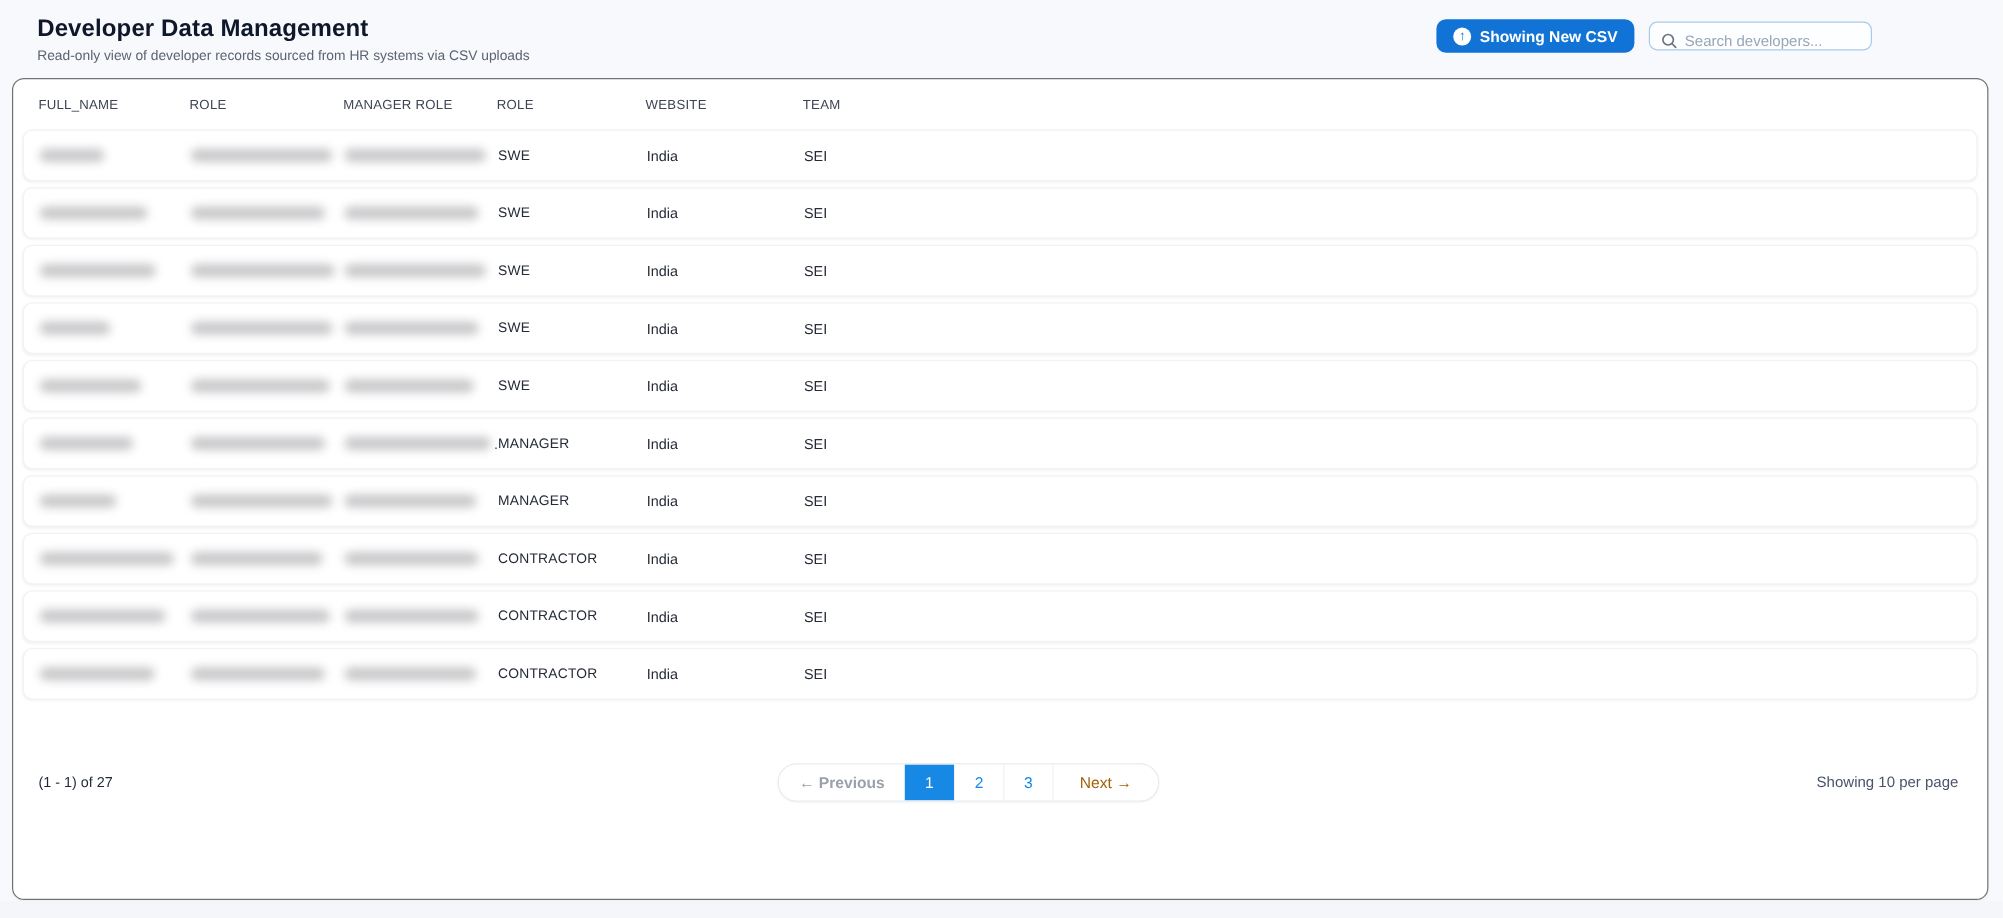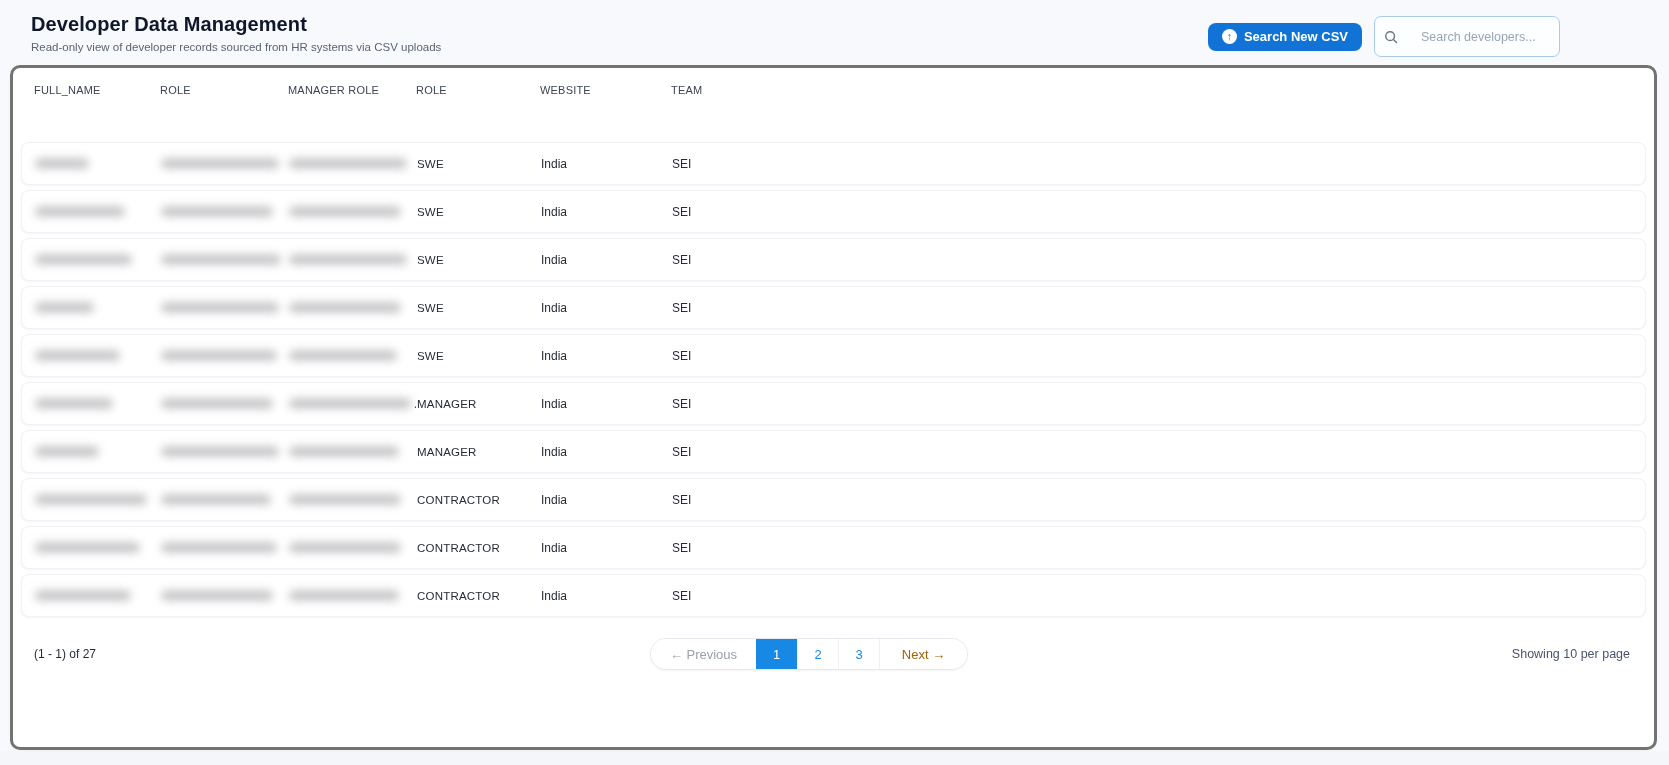--- a/index.html
+++ b/index.html
@@ -22,40 +22,40 @@
     font-family:inherit; font-size:13px; font-weight:700;
     height:28px; padding:0 14px; border-radius:8px;
   }
   .up-ic {
     width:15px; height:15px; border-radius:50%;
     background:#fff; color:#1273d6;
     display:inline-flex; align-items:center; justify-content:center;
     font-size:11px; font-weight:700; line-height:1;
   }
   .search-box {
-    display:flex; align-items:center; gap:23px;
-    width:186px; height:41px; padding:0 9px;
+    display:flex; align-items:flex-end; gap:6px;
+    width:186px; height:24px; padding:0 9px;
     background:#fcfeff; border:1.5px solid #a9cbe9; border-radius:7px;
   }
   .search-box svg { flex:none; }
   .search-box input {
     border:none; outline:none; background:transparent; width:100%;
     font-family:inherit; font-size:12.5px; color:#374151;
   }
   .search-box input::placeholder { color:#9aa6b5; }
   
   .card {
     position:absolute; top:65px; left:10px; width:1647px; height:685px;
-    background:#fff; border:3px solid #737373; border-radius:10px;
+    background:#fff; border:1px solid #737373; border-radius:10px;
     box-shadow:0 1px 2px rgba(15,23,42,.04);
   }
   .grid-cols { display:grid; grid-template-columns:126px 128px 128px 124px 131px 1fr; align-items:center; }
   .thead { height:40px; padding-left:21px; margin-top:2px; }
   .th { font-size:11px; font-weight:500; color:#3c4454; letter-spacing:.2px; }
-  .tbody { padding:0 8px;margin-top:32px; }
+  .tbody { padding:0 8px; }
   .trow {
     height:43px; margin-bottom:5px; padding-left:13px;
     background:#fff; border:1px solid #f0f2f6; border-radius:8px;
     box-shadow:0 1px 2px rgba(15,23,42,.05);
   }
   .cell { font-size:12px; color:#252b37; display:flex; align-items:center; }
   .cell.role { font-size:11.5px; letter-spacing:.2px; }
   .redact {
     display:inline-block; height:11px; border-radius:6px;
     background:#b6b6b9; opacity:.75; filter:blur(4px);
@@ -69,40 +69,40 @@
     display:flex; align-items:stretch; overflow:hidden;
     background:#fff; border:1px solid #e6e9f0; border-radius:16px;
     box-shadow:0 1px 2px rgba(15,23,42,.05);
   }
   .pager button {
     font-family:inherit; font-size:13px; background:#fff; border:none; cursor:pointer;
     display:flex; align-items:center; justify-content:center;
     border-left:1px solid #eef0f4;
   }
   .pager button:first-child { border-left:none; }
-  .pg-prev { width:105px; color:#9aa1ad; }
+  .pg-prev { width:105px; color:#9aa1ad;font-weight:bold; }
   .pg-page { width:41px; color:#1789e4; font-weight:500; }
   .pg-page.active { background:#1789e4; color:#fff; }
   .pg-next { width:88px; color:#a16207; font-weight:500; }
   .perpage-label { position:absolute; right:24px; top:50%; transform:translateY(-50%); font-size:12.5px; color:#49536b; }
   
   .page-bottom { position:absolute; left:0; right:0; bottom:0; height:14px; background:#f4f6fa; }
 </style>
 </head>
 <body>
 
 <div class="page-header">
   <div>
     <div class="title">Developer Data Management</div>
     <div class="subtitle">Read-only view of developer records sourced from HR systems via CSV uploads</div>
   </div>
   <div class="header-controls">
     <button class="upload-btn">
       <span class="up-ic">↑</span>
-      <span>Search New CSV</span>
+      <span>Showing New CSV</span>
     </button>
     <div class="search-box">
       <svg width="14" height="14" viewBox="0 0 16 16">
         <circle cx="7" cy="7" r="5" fill="none" stroke="#6b7280" stroke-width="1.6"></circle>
         <line x1="10.8" y1="10.8" x2="14.2" y2="14.2" stroke="#6b7280" stroke-width="1.6" stroke-linecap="round"></line>
       </svg>
       <input type="text" value="" placeholder="Search developers..." style="">
     </div>
   </div>
 </div>

